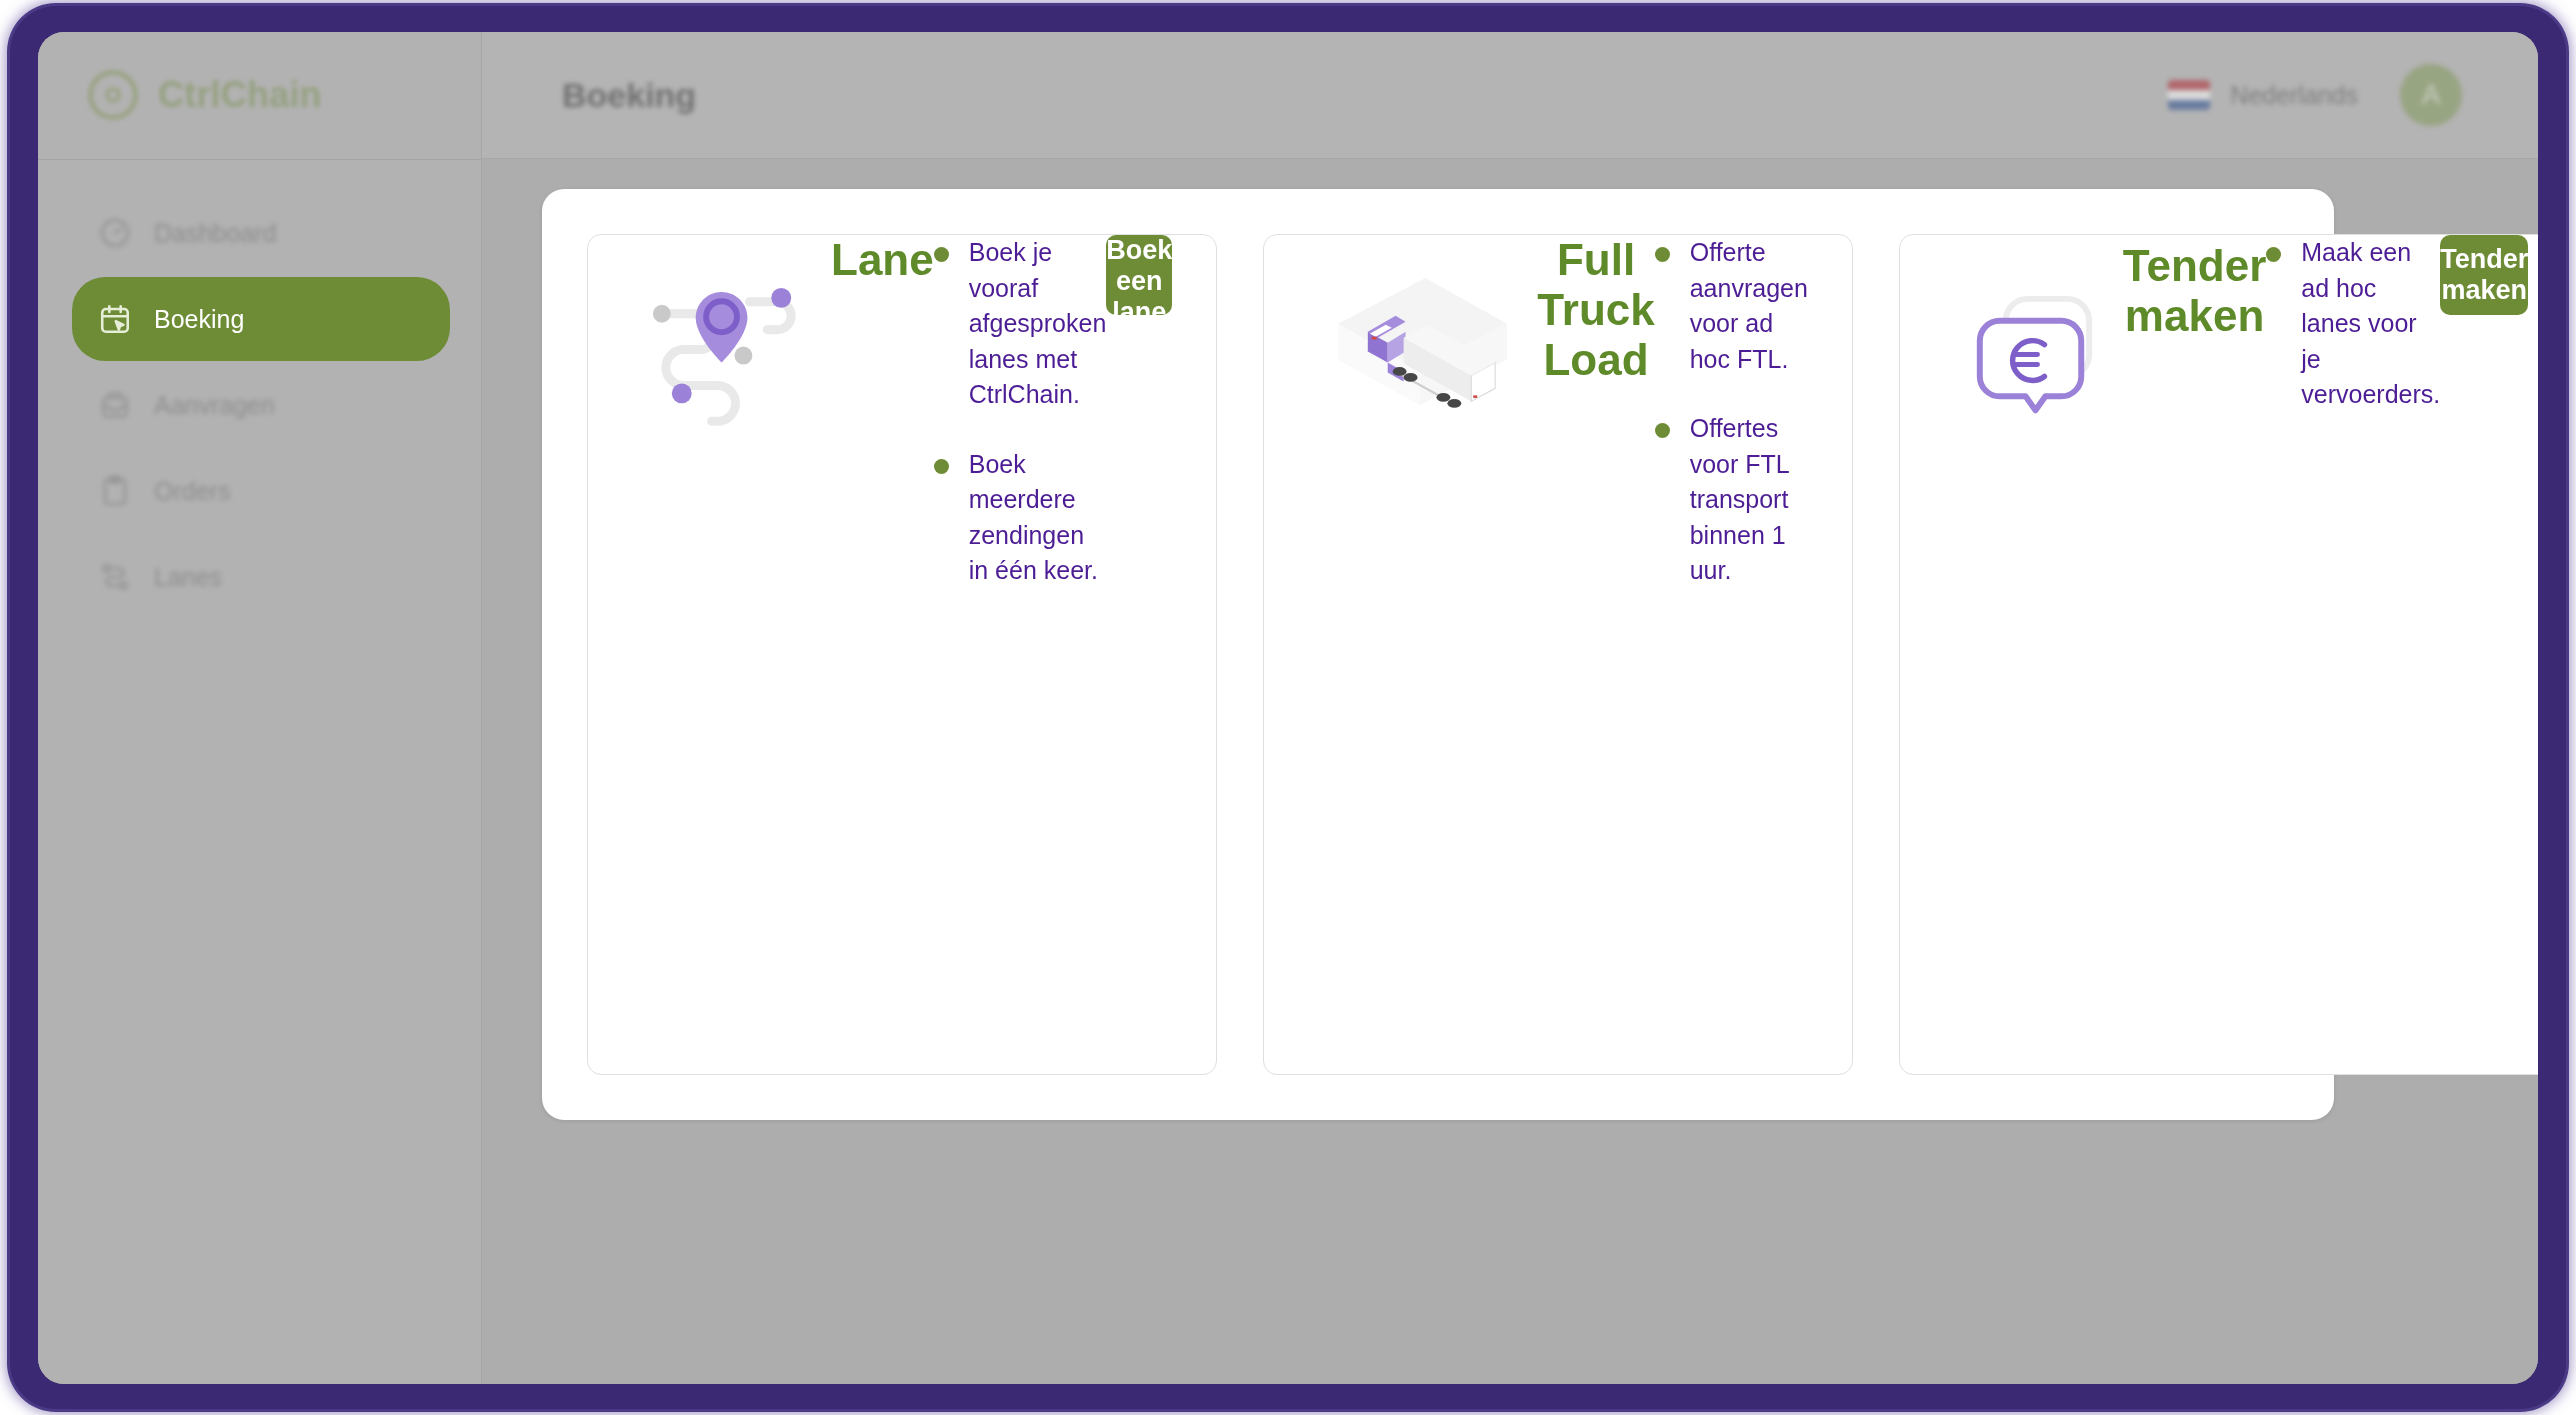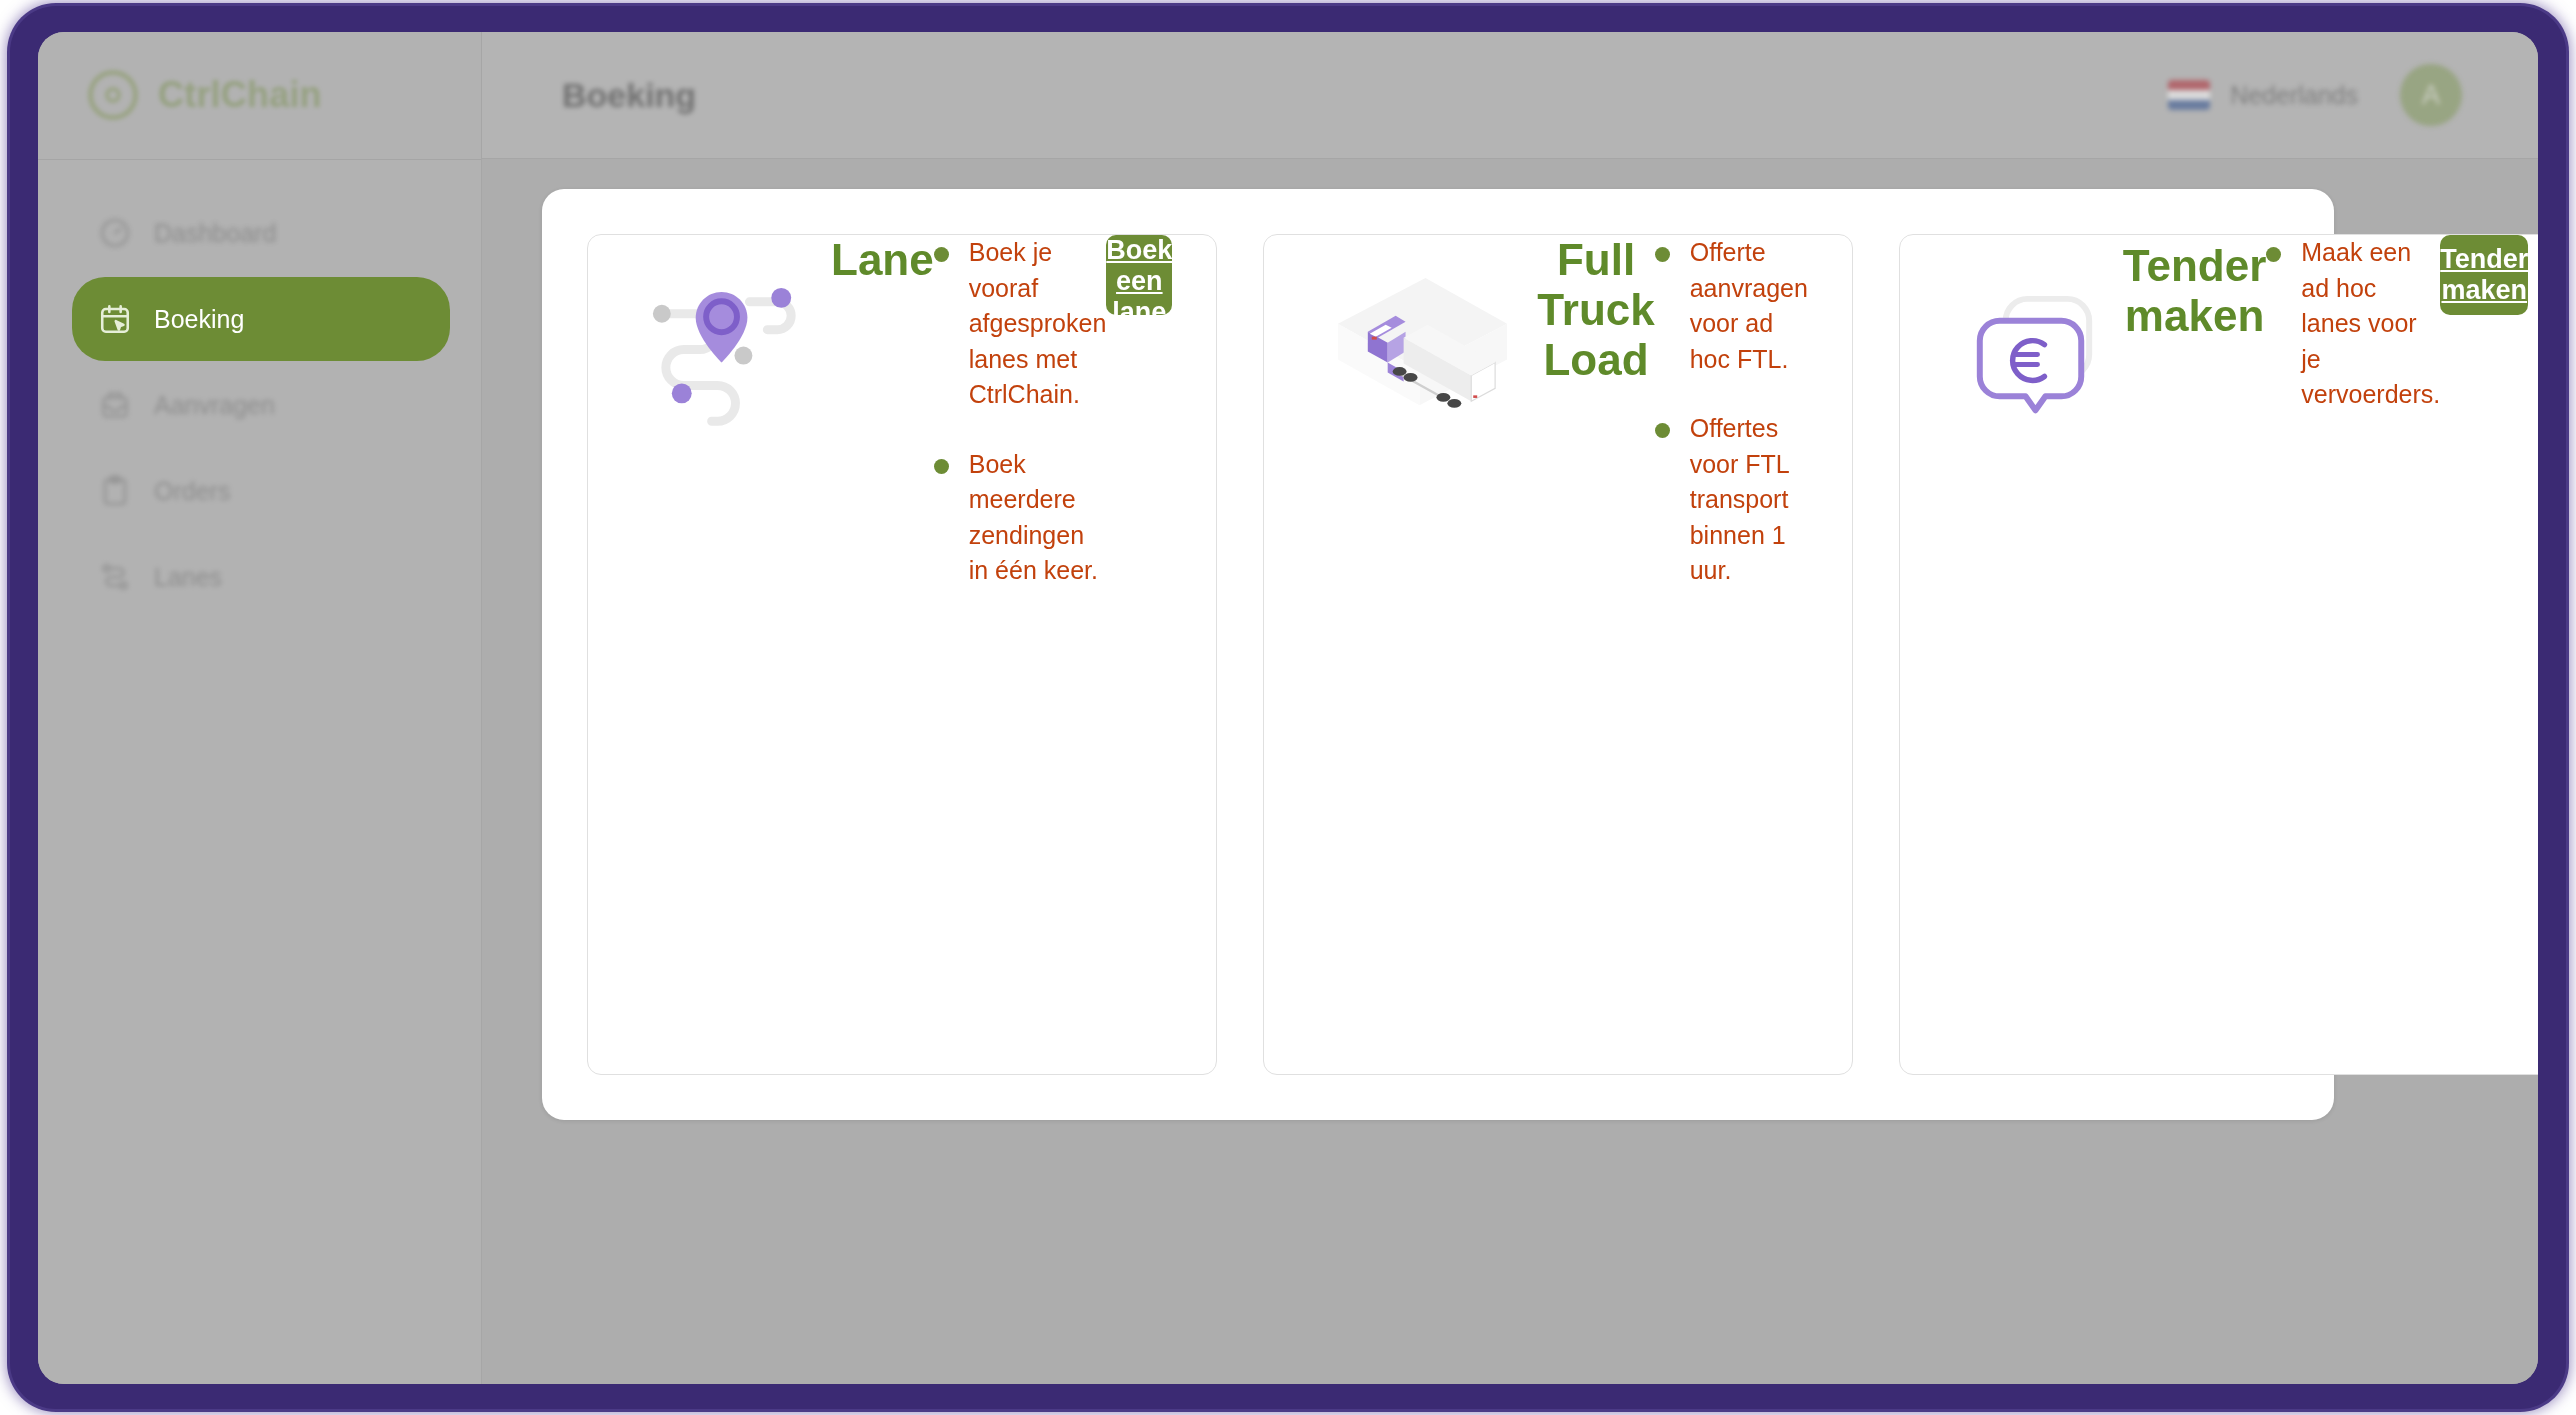--- a/index.html
+++ b/index.html
@@ -128,31 +128,31 @@
   }
   .card-art svg { display:block; }
   .card-title {
     text-align:center; color:#5f8a2a; font-size:44px; font-weight:bold;
     margin-bottom:36px;
   }
   .card-title.lower { margin-top:6px; }
   .bullets { list-style:none; flex:1; }
   .bullets li {
     display:flex; gap:20px; margin-bottom:34px;
-    font-size:25px; line-height:1.42; color:#c2410c;
+    font-size:25px; line-height:1.42; color:#4c1d95;
   }
   .dot {
     flex:0 0 15px; width:15px; height:15px; border-radius:50%;
     background:#6d8c35; margin-top:12px;
   }
   .cta {
     height:80px; border:none; border-radius:10px;
     background:#6d8c35; color:#ffffff;
     font-family:"Liberation Sans", sans-serif;
-    font-size:27px; font-weight:bold; cursor:pointer; width:100%;text-decoration:underline;
+    font-size:27px; font-weight:bold; cursor:pointer; width:100%;
   }
 </style>
 </head>
 <body>
 
 <div id="frame">
   <div id="screen">
 
     <aside id="sidebar">
 

